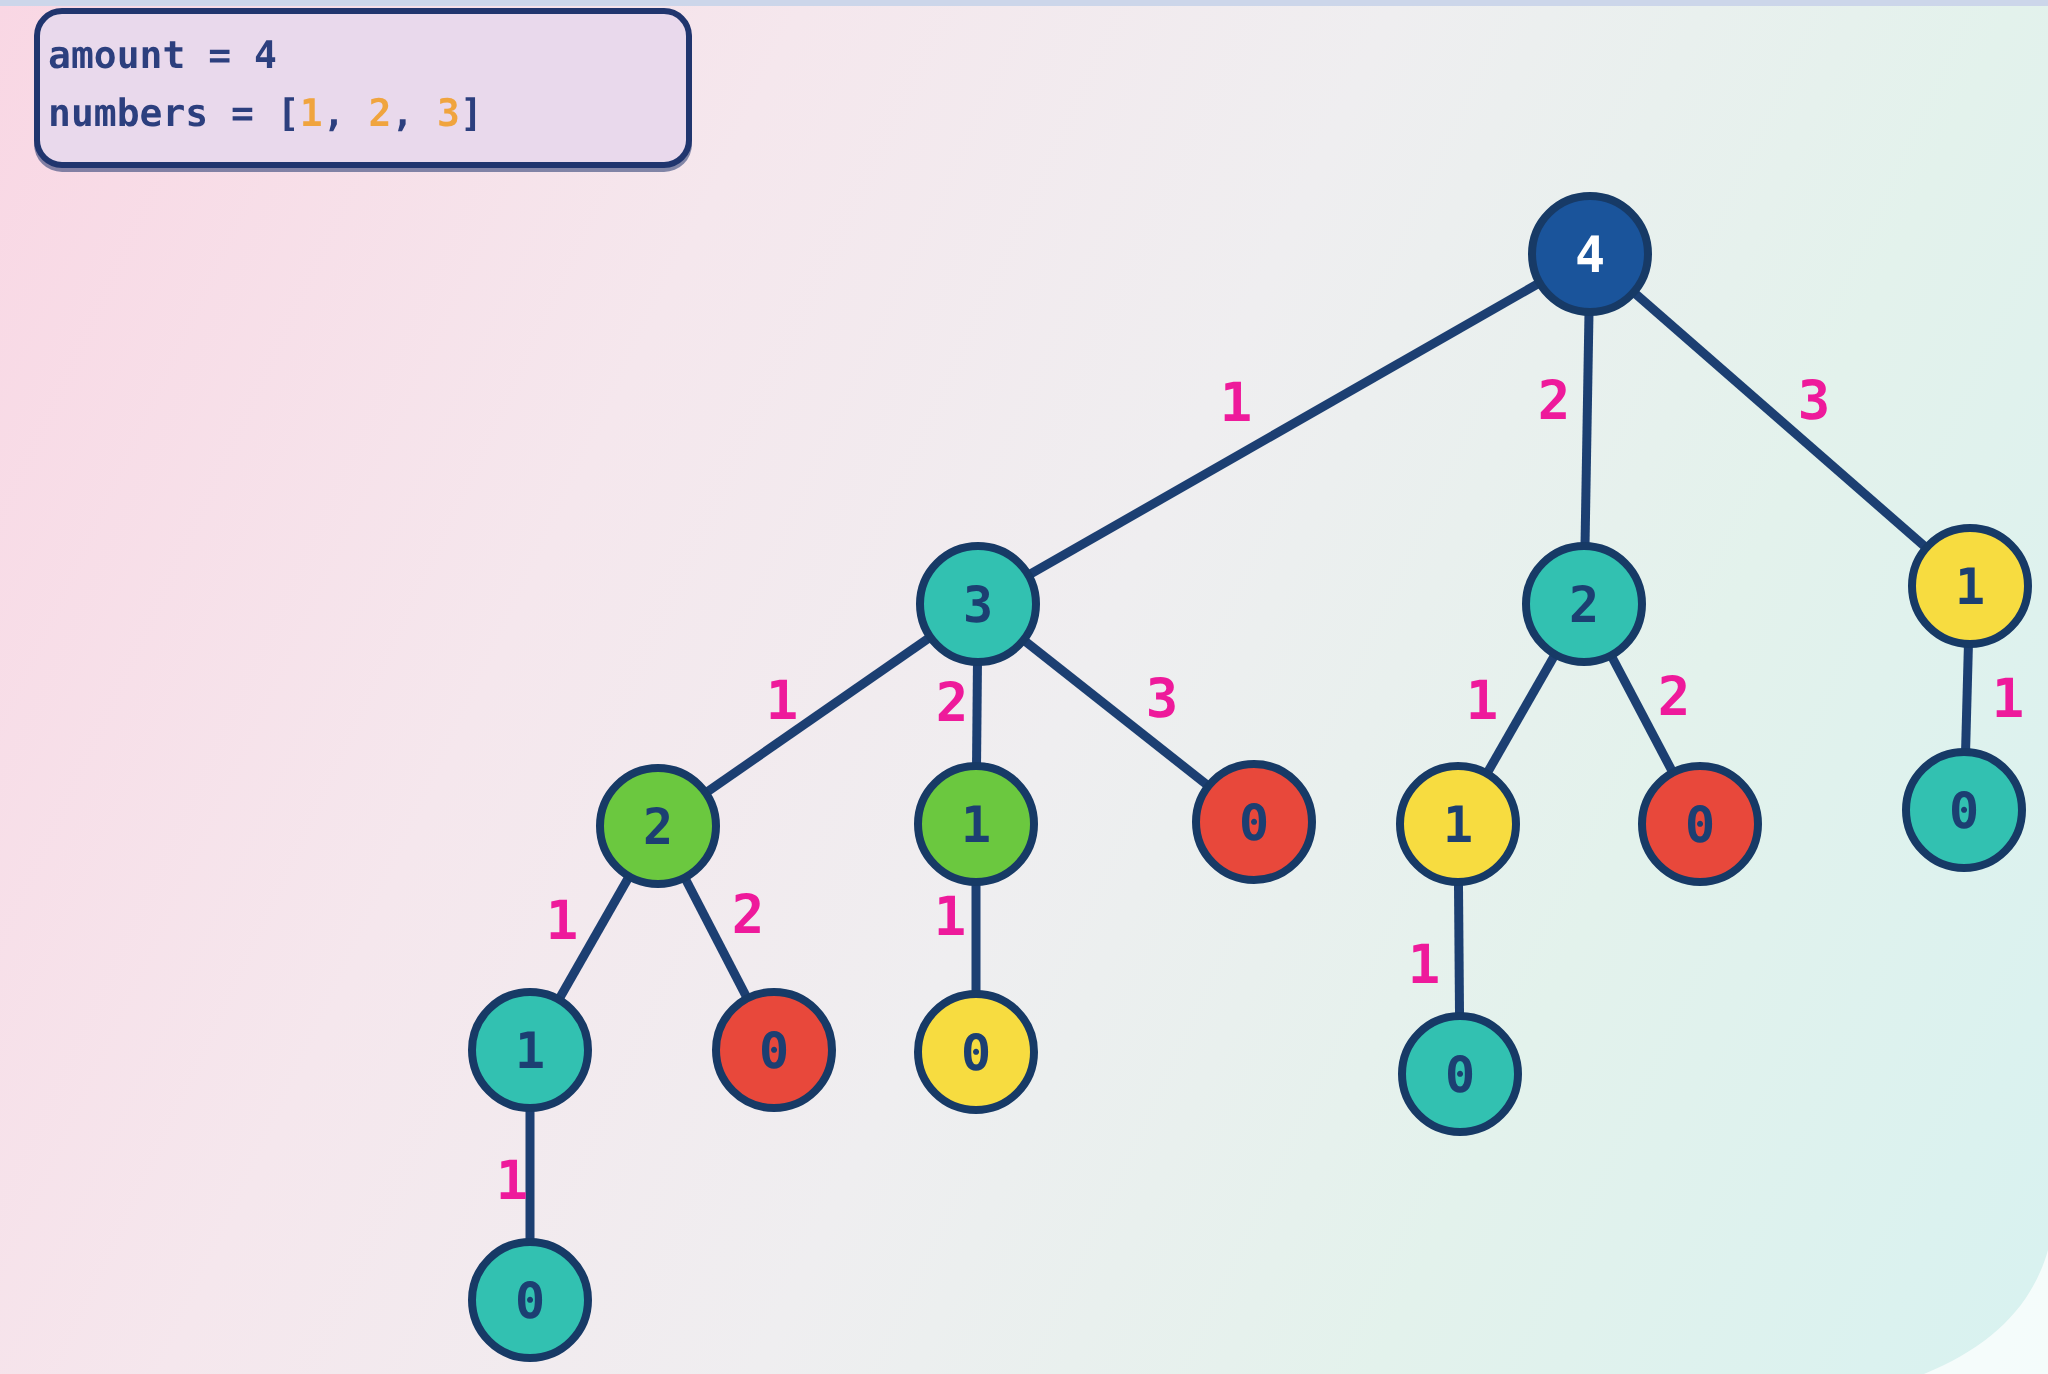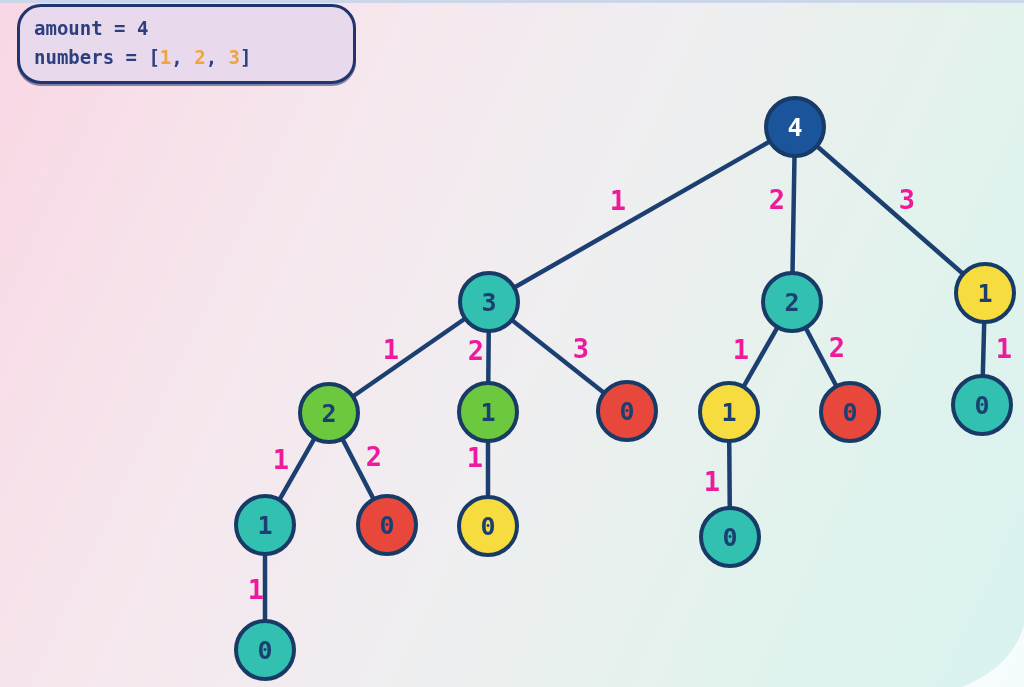--- a/index.html
+++ b/index.html
@@ -14,23 +14,23 @@
   .top-strip {
     position: absolute; top: 0; left: 0;
     width: 1024px; height: 3px;
     background: #ccd6ea;
   }
   .code-panel {
     position: absolute; left: 17px; top: 4px;
     width: 305px;
     background: #e9d9ec;
     border: 3px solid #20356e;
-    border-radius: 24px;
+    border-radius: 14px;
     box-shadow: 0 2px 0 rgba(32,53,110,0.55);
-    padding: 7px 14px 9px 14px;
+    padding: 7px 14px 9px 4px;
     font-size: 19px;
     font-weight: bold;
     line-height: 29px;
     white-space: pre;
   }
   .tree-svg { position: absolute; left: 0; top: 0; }
   .corner-shape { position: absolute; right: 0; bottom: 0; }
 </style>
 </head>
 <body>

